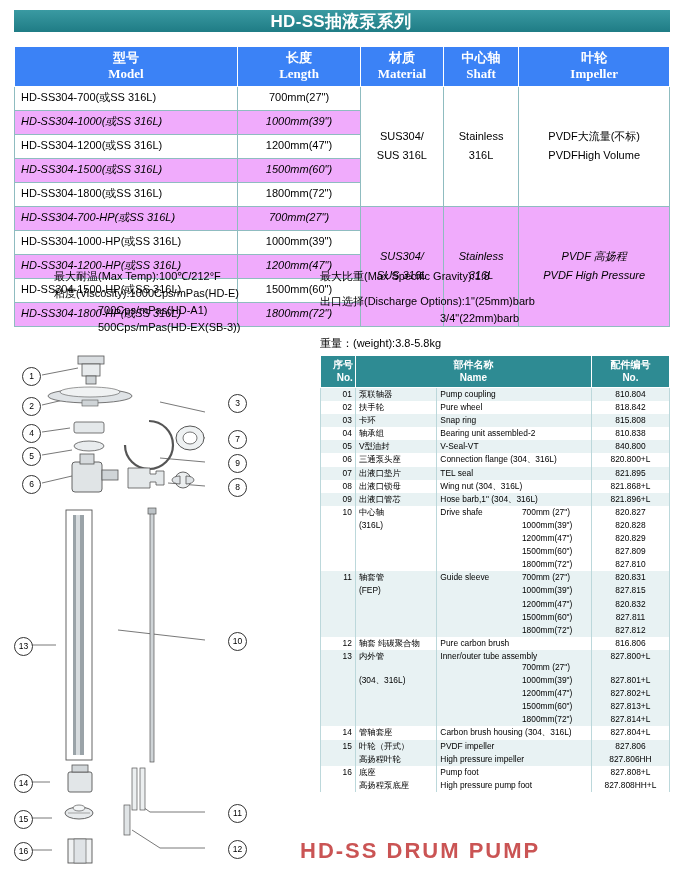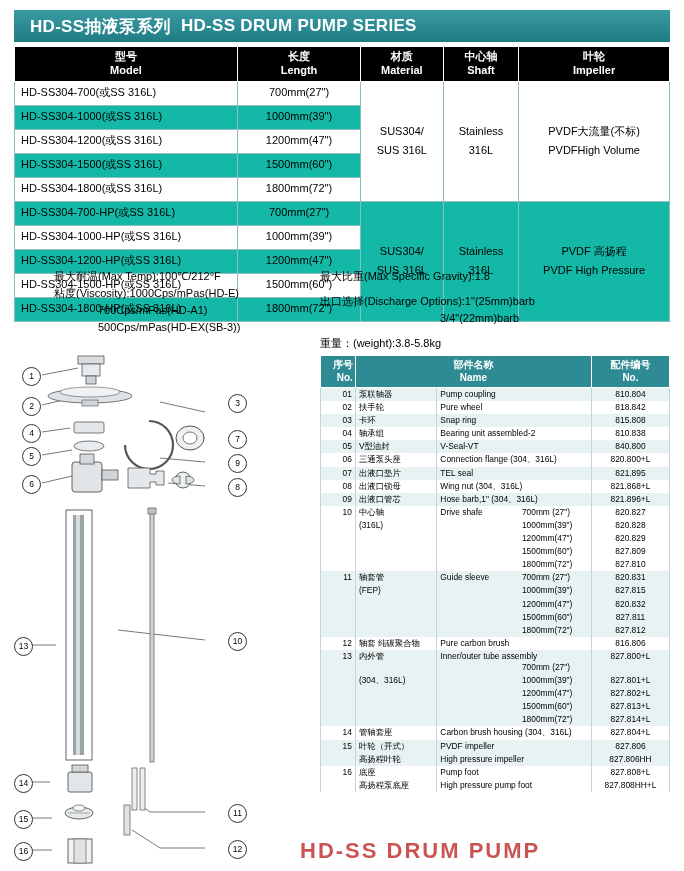--- a/index.html
+++ b/index.html
@@ -20,66 +20,68 @@
     width: 684px;
     height: 871px;
   }
 
   
   .title-bar {
     position: absolute;
     left: 14px;
     top: 10px;
     width: 656px;
-    height: 32px;
+    height: 22px;
     background: #2e8b93;
     background: linear-gradient(#3a9aa2, #1f7c85);
     color: #ffffff;
     font-size: 17px;
     font-weight: bold;
     letter-spacing: 0.3px;
     display: flex;
     align-items: center;
-    padding-left: 16px;
+    padding-left: 8px;
     box-sizing: border-box;
+    flex-direction: column;
   }
   .title-bar .cn { margin-right: 10px; }
 
   
   .spec-table {
     position: absolute;
     left: 14px;
     top: 46px;
     width: 656px;
     border-collapse: collapse;
     font-size: 11px;
   }
   .spec-table th {
-    background: #000000;
+    background: #3b82f6;
     color: #fff;
     font-weight: bold;
-    font-size: 11px;
+    font-size: 13px;
     border: 1px solid #ffffff;
     padding: 3px 2px;
     line-height: 1.25;
+    font-family: Liberation Serif, serif;
   }
   .spec-table td {
     border: 1px solid #8fbcc0;
     padding: 3px 6px;
     height: 17px;
     line-height: 1.2;
   }
   .spec-table td.model { text-align: left; width: 210px; }
   .spec-table td.len { text-align: center; width: 110px; }
   .spec-table td.merged {
     text-align: center;
     vertical-align: middle;
     line-height: 1.7;
   }
-  .row-alt { background: #14b8a6; }
+  .row-alt { background: #f0abfc; font-style: italic; }
 
   
   .notes-left {
     position: absolute;
     left: 14px;
     top: 268px;
     width: 300px;
     font-size: 11px;
     line-height: 1.55;
     padding-left: 40px;

